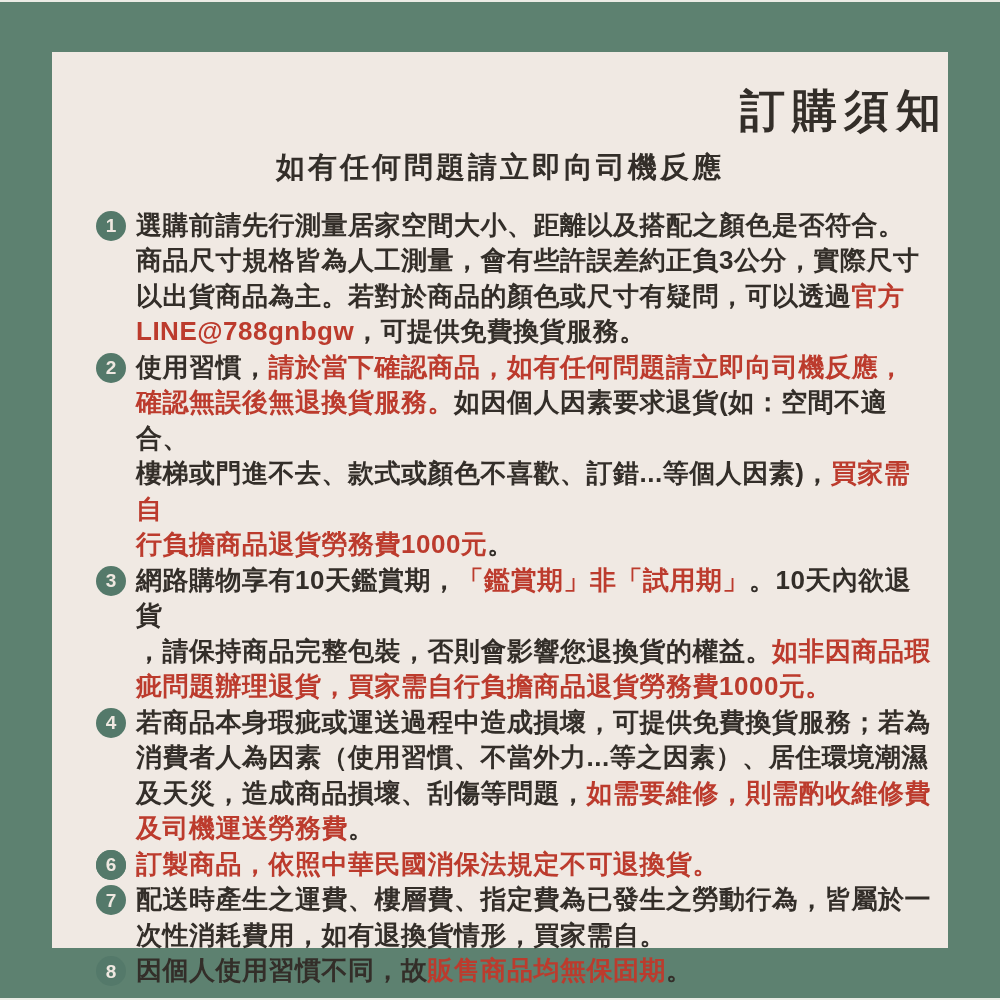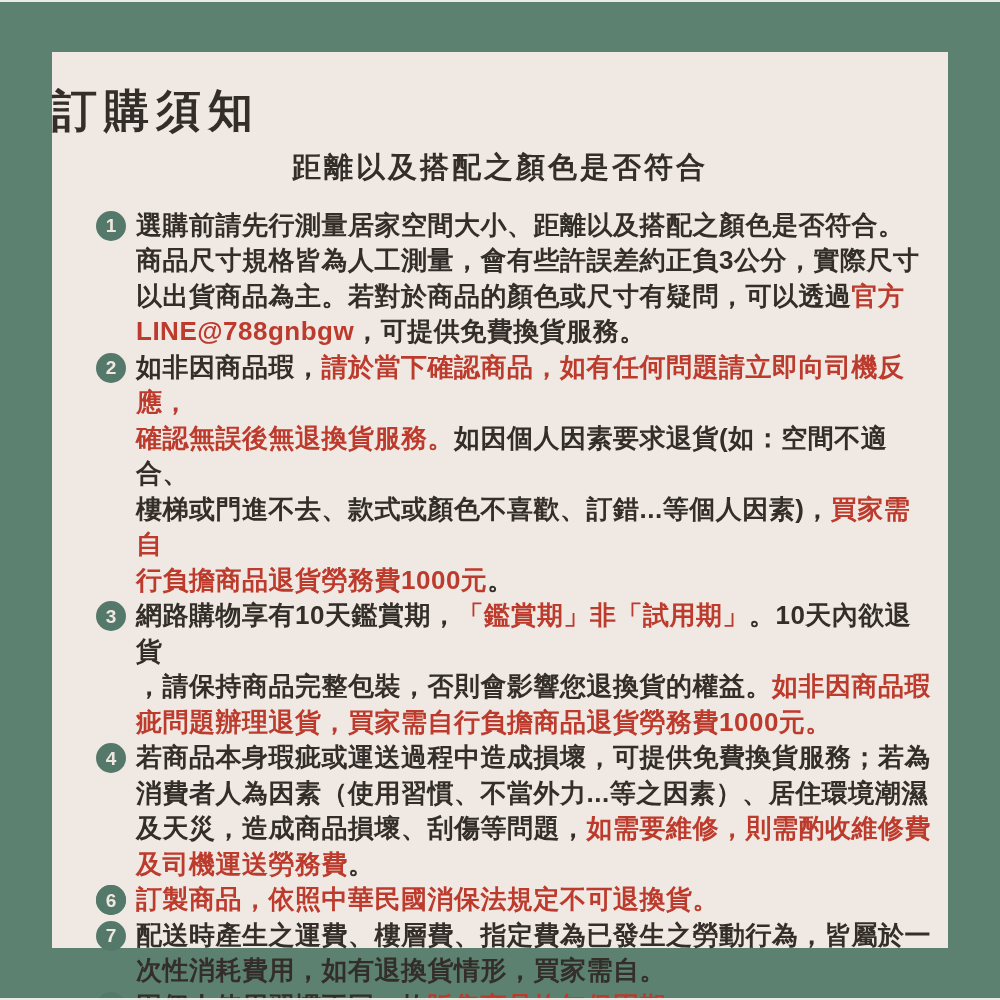--- a/index.html
+++ b/index.html
@@ -28,21 +28,21 @@
   .edge-strip.top { top: 0; }
   .edge-strip.bottom { bottom: 0; }
   .panel {
     position: absolute;
     left: 52px; top: 52px;
     width: 896px; height: 896px;
     background: var(--panel-color);
   }
   .page-title {
     margin-top: 32px;
-    text-align: left;
+    text-align: right;
     font-size: 45px;
     line-height: 1.2;
     font-weight: 800;
     letter-spacing: 7px;
     color: var(--text-dark);
   }
   .page-subtitle {
     margin-top: 14px;
     text-align: center;
     font-size: 29px;
@@ -83,27 +83,27 @@
   .seg { white-space: pre-wrap; }
   .seg-red { color: var(--text-red); }
 </style>
 </head>
 <body>
 
 <div class="edge-strip top"></div>
 
 <div class="panel">
   <h1 class="page-title">訂購須知</h1>
-  <h2 class="page-subtitle">距離以及搭配之顏色是否符合</h2>
+  <h2 class="page-subtitle">如有任何問題請立即向司機反應</h2>
   <ul class="notice-list">
       <li class="notice-item"><span class="item-badge">1</span><span class="seg">選購前請先行測量居家空間大小、距離以及搭配之顏色是否符合。
 商品尺寸規格皆為人工測量，會有些許誤差約正負3公分，實際尺寸
 以出貨商品為主。若對於商品的顏色或尺寸有疑問，可以透過</span><span class="seg seg-red">官方
 LINE@788gnbgw</span><span class="seg">，可提供免費換貨服務。</span></li>
-      <li class="notice-item"><span class="item-badge">2</span><span class="seg">如非因商品瑕，</span><span class="seg seg-red">請於當下確認商品，如有任何問題請立即向司機反應，
+      <li class="notice-item"><span class="item-badge">2</span><span class="seg">使用習慣，</span><span class="seg seg-red">請於當下確認商品，如有任何問題請立即向司機反應，
 確認無誤後無退換貨服務。</span><span class="seg">如因個人因素要求退貨(如：空間不適合、
 樓梯或門進不去、款式或顏色不喜歡、訂錯...等個人因素)，</span><span class="seg seg-red">買家需自
 行負擔商品退貨勞務費1000元</span><span class="seg">。</span></li>
       <li class="notice-item"><span class="item-badge">3</span><span class="seg">網路購物享有10天鑑賞期，</span><span class="seg seg-red">「鑑賞期」非「試用期」</span><span class="seg">。10天內欲退貨
 ，請保持商品完整包裝，否則會影響您退換貨的權益。</span><span class="seg seg-red">如非因商品瑕
 疵問題辦理退貨，買家需自行負擔商品退貨勞務費1000元。</span></li>
       <li class="notice-item"><span class="item-badge">4</span><span class="seg">若商品本身瑕疵或運送過程中造成損壞，可提供免費換貨服務；若為
 消費者人為因素（使用習慣、不當外力...等之因素）、居住環境潮濕
 及天災，造成商品損壞、刮傷等問題，</span><span class="seg seg-red">如需要維修，則需酌收維修費
 及司機運送勞務費</span><span class="seg">。</span></li>

